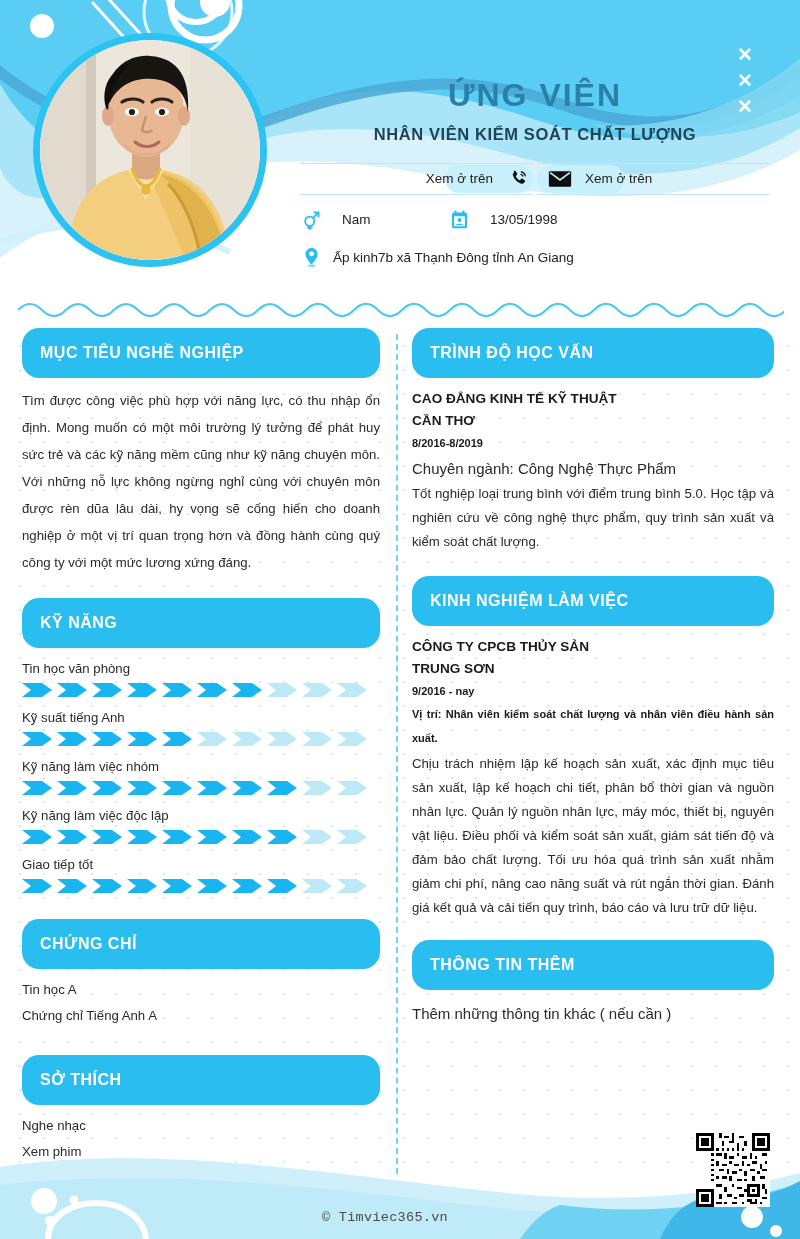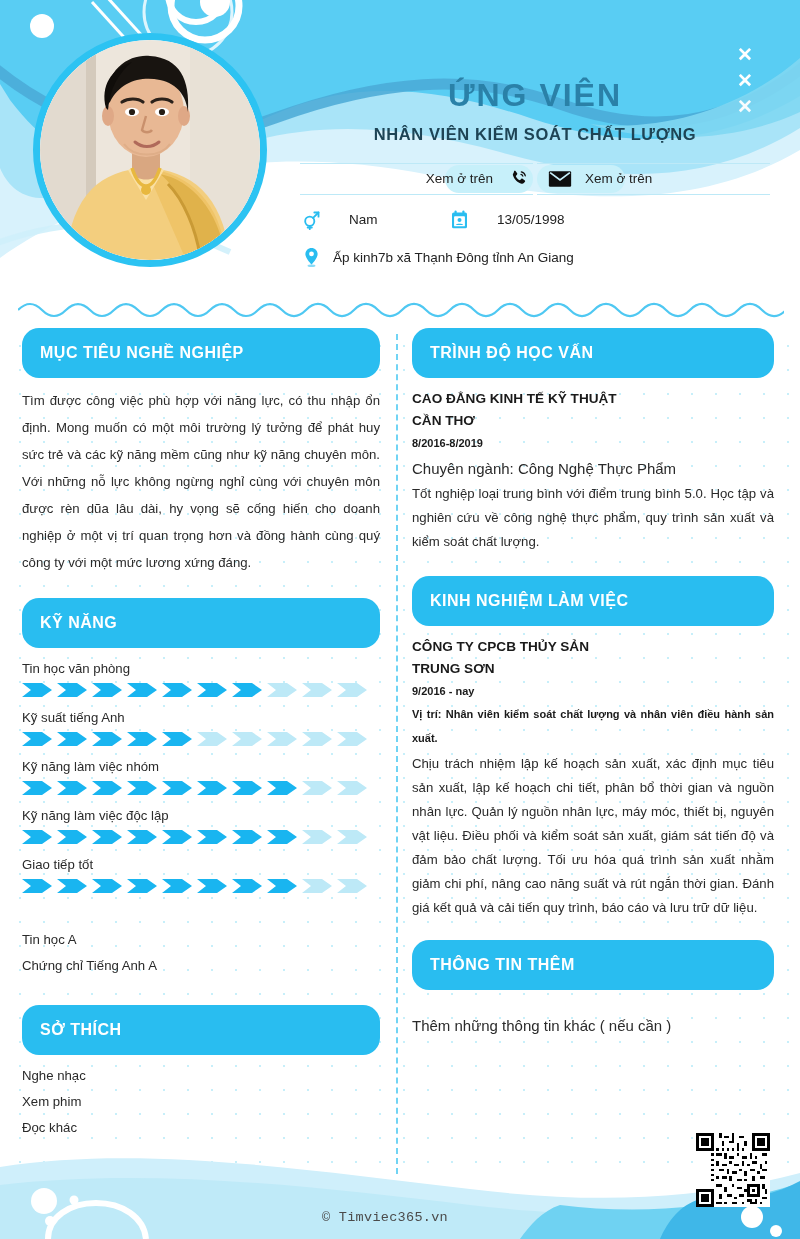--- a/index.html
+++ b/index.html
@@ -73,21 +73,21 @@
   }
   .cpill.phone .ci { order: 2; margin-left: 6px; }
   .cpill.mail  .ci { order: 0; margin-left: 8px; margin-right: 10px; }
   .cpill .ctext {
     position: relative; font-size: 13.5px; color: #222; white-space: nowrap;
   }
   .cpill.phone .ctext { order: 1; margin-left: auto; margin-right: 4px; }
   .cpill.mail  .ctext { order: 1; }
 
   .meta-row { display: flex; align-items: center; margin-top: 14px; }
-  .meta-item { display: flex; align-items: center; gap: 27px; font-size: 13.5px; color: #222; }
+  .meta-item { display: flex; align-items: center; gap: 20px; font-size: 13.5px; color: #222; }
   .meta-item.gender { width: 148px; }
   .mi-ico { width: 22px; height: 22px; display: flex; align-items: center; justify-content: center; flex: none; }
   .addr-row { display: flex; align-items: center; gap: 11px; margin-top: 16px; font-size: 13.5px; color: #222; }
 
   
   .wavy { position: absolute; left: 18px; top: 300px; width: 766px; height: 20px; }
 
   
   .body { position: absolute; left: 0; top: 328px; width: 800px; height: 840px; }
   .dotbg {
@@ -502,20 +502,23 @@
               </svg>
               <svg class="chev" viewBox="0 0 30 14">
                 <path d="M0,0 L20,0 L30,7 L20,14 L0,14 L9,7 Z" fill="#BDE9F7"></path>
               </svg>
             </div>
           </div>
         </div>
 
       <div style="height:26px"></div>
 
+      <div class="sec-bar">
+        <span>CHỨNG CHỈ</span>
+      </div>
       <div id="cert-list" style="margin-top:8px">
           <div class="li">Tin học A</div>
           <div class="li">Chứng chỉ Tiếng Anh A</div>
         </div>
 
       <div style="height:26px"></div>
 
       <div class="sec-bar">
         <span>SỞ THÍCH</span>
       </div>
@@ -550,21 +553,21 @@
         <div class="bold-sub">9/2016 - nay</div>
         <div class="bold-sub" style="line-height:24px; text-align:justify">Vị trí: Nhân viên kiểm soát chất lượng và nhân viên điều hành sản xuất.</div>
         <div class="para" style="margin-top:2px; line-height:24px">Chịu trách nhiệm lập kế hoạch sản xuất, xác định mục tiêu sản xuất, lập kế hoạch chi tiết, phân bổ thời gian và nguồn nhân lực. Quản lý nguồn nhân lực, máy móc, thiết bị, nguyên vật liệu. Điều phối và kiểm soát sản xuất, giám sát tiến độ và đảm bảo chất lượng. Tối ưu hóa quá trình sản xuất nhằm giảm chi phí, nâng cao năng suất và rút ngắn thời gian. Đánh giá kết quả và cải tiến quy trình, báo cáo và lưu trữ dữ liệu.</div>
       </div>
 
       <div style="height:20px"></div>
 
       <div class="sec-bar">
         <span>THÔNG TIN THÊM</span>
       </div>
-      <div class="plain" style="margin-top:24px">Thêm những thông tin khác ( nếu cần )</div>
+      <div class="plain" style="margin-top:12px">Thêm những thông tin khác ( nếu cần )</div>
     </div>
   </div>
 
   <div class="botdeco">
     <svg width="800" height="110" viewBox="0 0 800 110" xmlns="http://www.w3.org/2000/svg">
       <path d="M0,38 C140,16 300,40 470,60 C600,76 700,70 800,44 L800,110 L0,110 Z" fill="#CFEFFB"></path>
       <path d="M0,56 C150,38 320,58 470,76 C610,92 710,86 800,58 L800,110 L0,110 Z" fill="#BFEAF8"></path>
       <path d="M560,76 C640,86 720,80 800,54 L800,110 L520,110 C530,96 542,82 560,76 Z" fill="#6FD2F2"></path>
       <path d="M700,70 C740,74 775,66 800,52 L800,110 L660,110 C668,92 680,76 700,70 Z" fill="#3FB7E8"></path>
       <circle cx="44" cy="72" r="13" fill="#ffffff"></circle>

